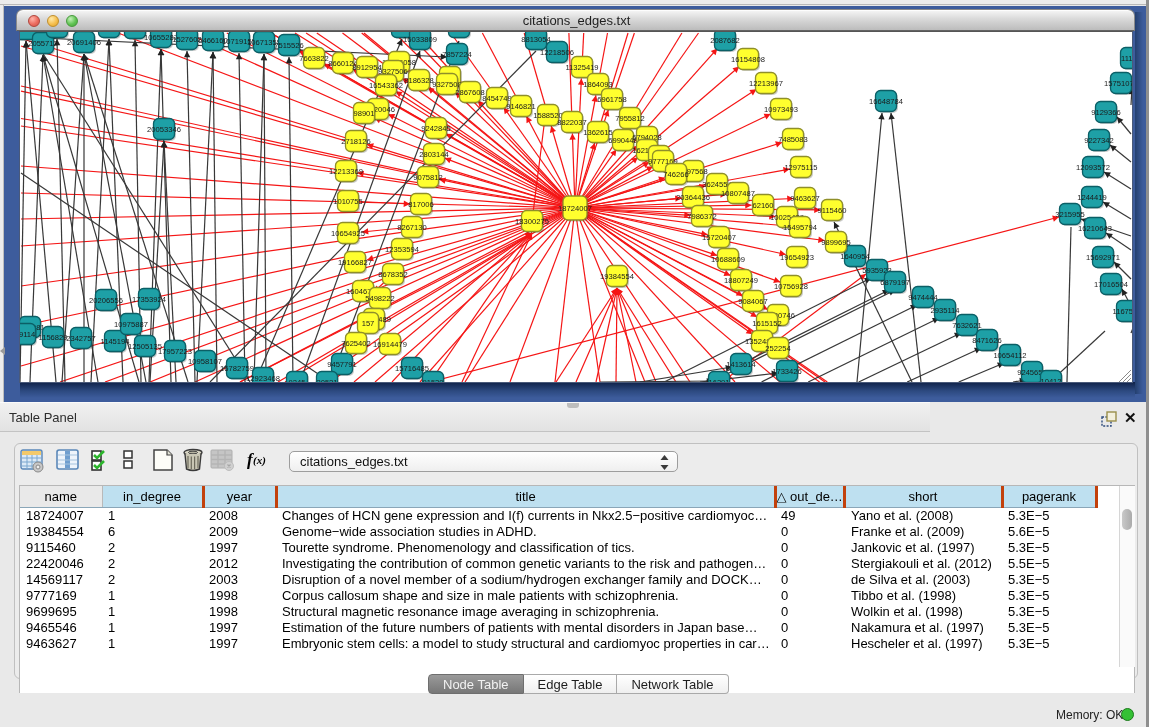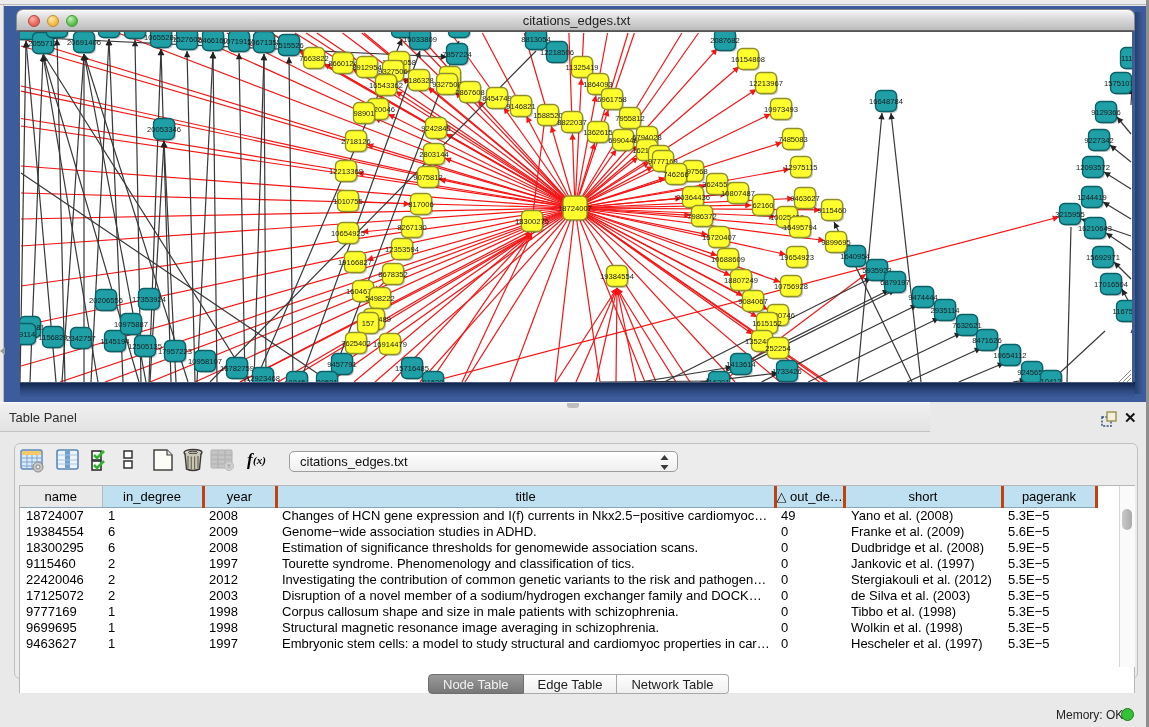--- a/index.html
+++ b/index.html
@@ -913,48 +913,39 @@
 <tr>
           <td class="c1">19384554</td>
           <td class="c2">6</td>
           <td class="c3">2009</td>
           <td class="c4">Genome−wide association studies in ADHD.</td>
           <td class="c5">0</td>
           <td class="c6">Franke et al. (2009)</td>
           <td class="c7">5.6E−5</td>
         </tr>
 <tr>
-          <td class="c1">18300295</td>
-          <td class="c2">6</td>
-          <td class="c3">2008</td>
-          <td class="c4">Estimation of significance thresholds for genomewide association scans.</td>
-          <td class="c5">0</td>
-          <td class="c6">Dudbridge et al. (2008)</td>
-          <td class="c7">5.9E−5</td>
-        </tr>
-<tr>
           <td class="c1">9115460</td>
           <td class="c2">2</td>
           <td class="c3">1997</td>
           <td class="c4">Tourette syndrome. Phenomenology and classification of tics.</td>
           <td class="c5">0</td>
           <td class="c6">Jankovic et al. (1997)</td>
           <td class="c7">5.3E−5</td>
         </tr>
 <tr>
           <td class="c1">22420046</td>
           <td class="c2">2</td>
           <td class="c3">2012</td>
           <td class="c4">Investigating the contribution of common genetic variants to the risk and pathogen…</td>
           <td class="c5">0</td>
           <td class="c6">Stergiakouli et al. (2012)</td>
           <td class="c7">5.5E−5</td>
         </tr>
 <tr>
-          <td class="c1">17125072</td>
+          <td class="c1">14569117</td>
           <td class="c2">2</td>
           <td class="c3">2003</td>
           <td class="c4">Disruption of a novel member of a sodium/hydrogen exchanger family and DOCK…</td>
           <td class="c5">0</td>
           <td class="c6">de Silva et al. (2003)</td>
           <td class="c7">5.3E−5</td>
         </tr>
 <tr>
           <td class="c1">9777169</td>
           <td class="c2">1</td>
@@ -967,20 +958,29 @@
 <tr>
           <td class="c1">9699695</td>
           <td class="c2">1</td>
           <td class="c3">1998</td>
           <td class="c4">Structural magnetic resonance image averaging in schizophrenia.</td>
           <td class="c5">0</td>
           <td class="c6">Wolkin et al. (1998)</td>
           <td class="c7">5.3E−5</td>
         </tr>
 <tr>
+          <td class="c1">9465546</td>
+          <td class="c2">1</td>
+          <td class="c3">1997</td>
+          <td class="c4">Estimation of the future numbers of patients with mental disorders in Japan base…</td>
+          <td class="c5">0</td>
+          <td class="c6">Nakamura et al. (1997)</td>
+          <td class="c7">5.3E−5</td>
+        </tr>
+<tr>
           <td class="c1">9463627</td>
           <td class="c2">1</td>
           <td class="c3">1997</td>
           <td class="c4">Embryonic stem cells: a model to study structural and cardiomyoc properties in car…</td>
           <td class="c5">0</td>
           <td class="c6">Hescheler et al. (1997)</td>
           <td class="c7">5.3E−5</td>
         </tr>
 </tbody>
     </table>

